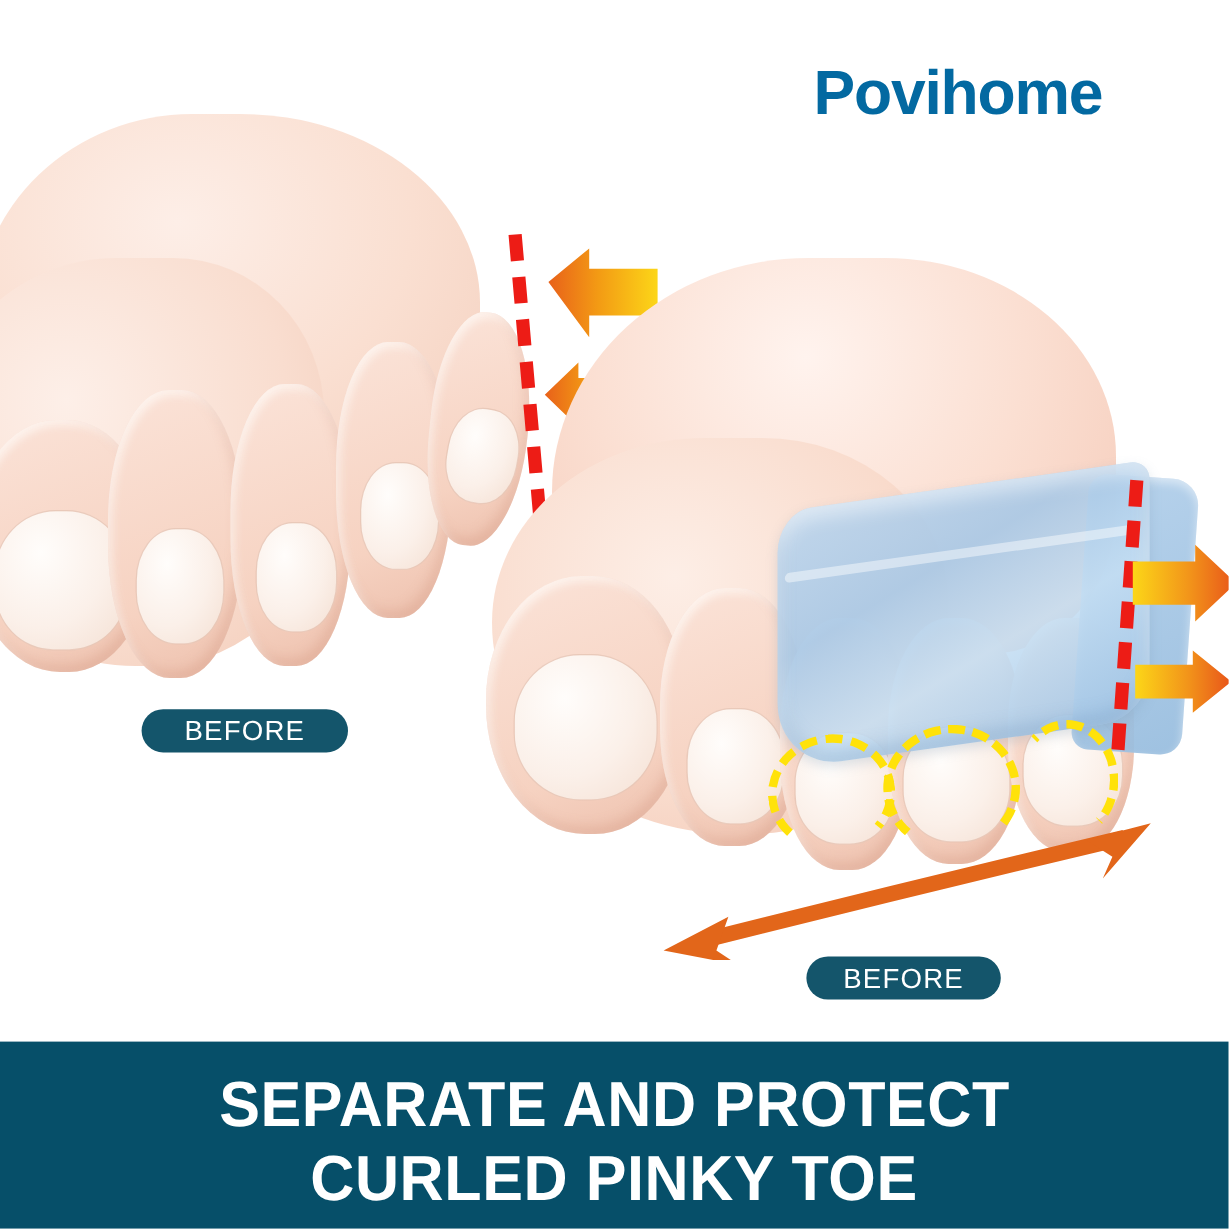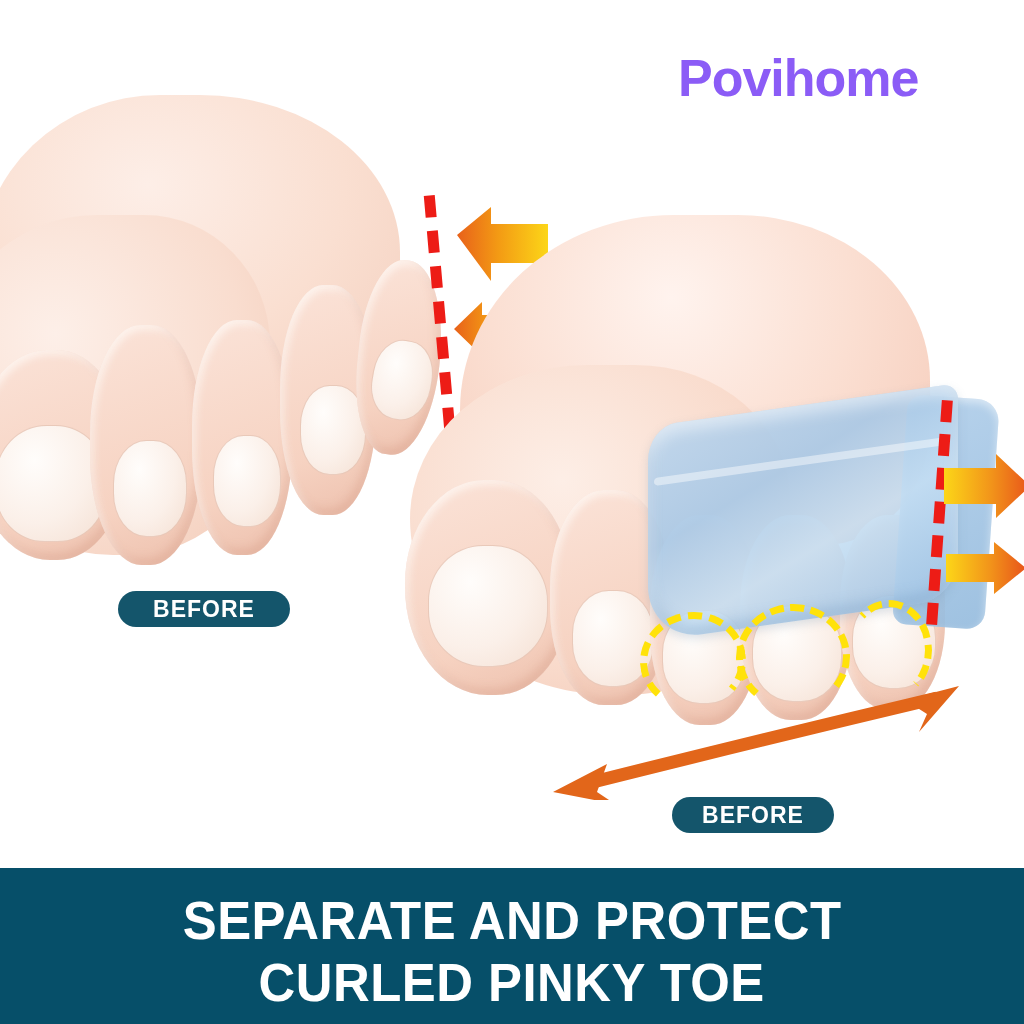--- a/index.html
+++ b/index.html
@@ -16,21 +16,21 @@
     font-family: "Liberation Sans", sans-serif;
   }
 
   
   #brand-logo {
     position: absolute;
     left: 678px;
     top: 50px;
     width: 300px;
     height: 56px;
-    color: #8b5cf6;
+    color: #0369a1;
     font-family: "Liberation Sans", sans-serif;
     font-weight: bold;
     font-size: 52px;
     line-height: 56px;
     letter-spacing: -1px;
     white-space: nowrap;
     text-align: left;
   }
 
   
@@ -192,21 +192,21 @@
   
   .stage-pill {
     position: absolute;
     display: flex;
     align-items: center;
     justify-content: center;
     background: #14556b;
     border-radius: 20px;
     color: #ffffff;
     font-family: "Liberation Sans", sans-serif;
-    font-weight: bold;
+    font-weight: normal;
     letter-spacing: 1px;
   }
   #pill-before { left: 118px; top: 591px; width: 172px; height: 36px; font-size: 23px; }
   #pill-after  { left: 672px; top: 797px; width: 162px; height: 36px; font-size: 23px; }
 
   
   #bottom-banner {
     position: absolute;
     left: 0; top: 868px;
     width: 1024px; height: 168px;

